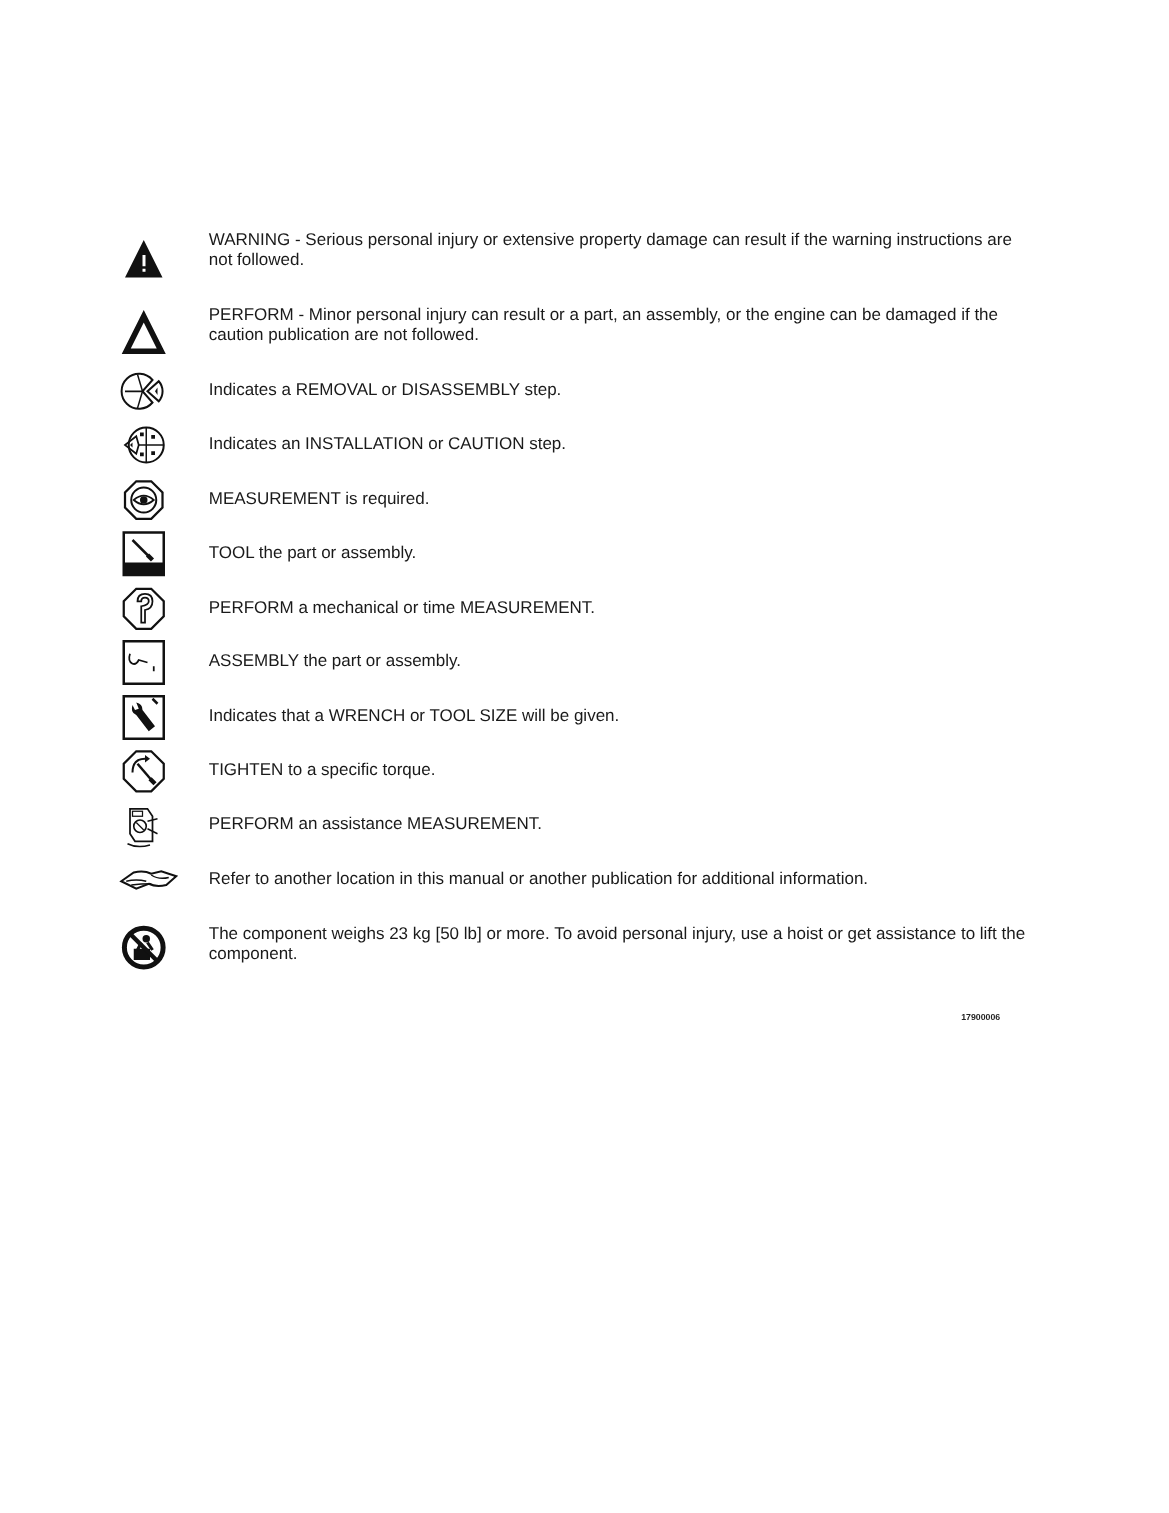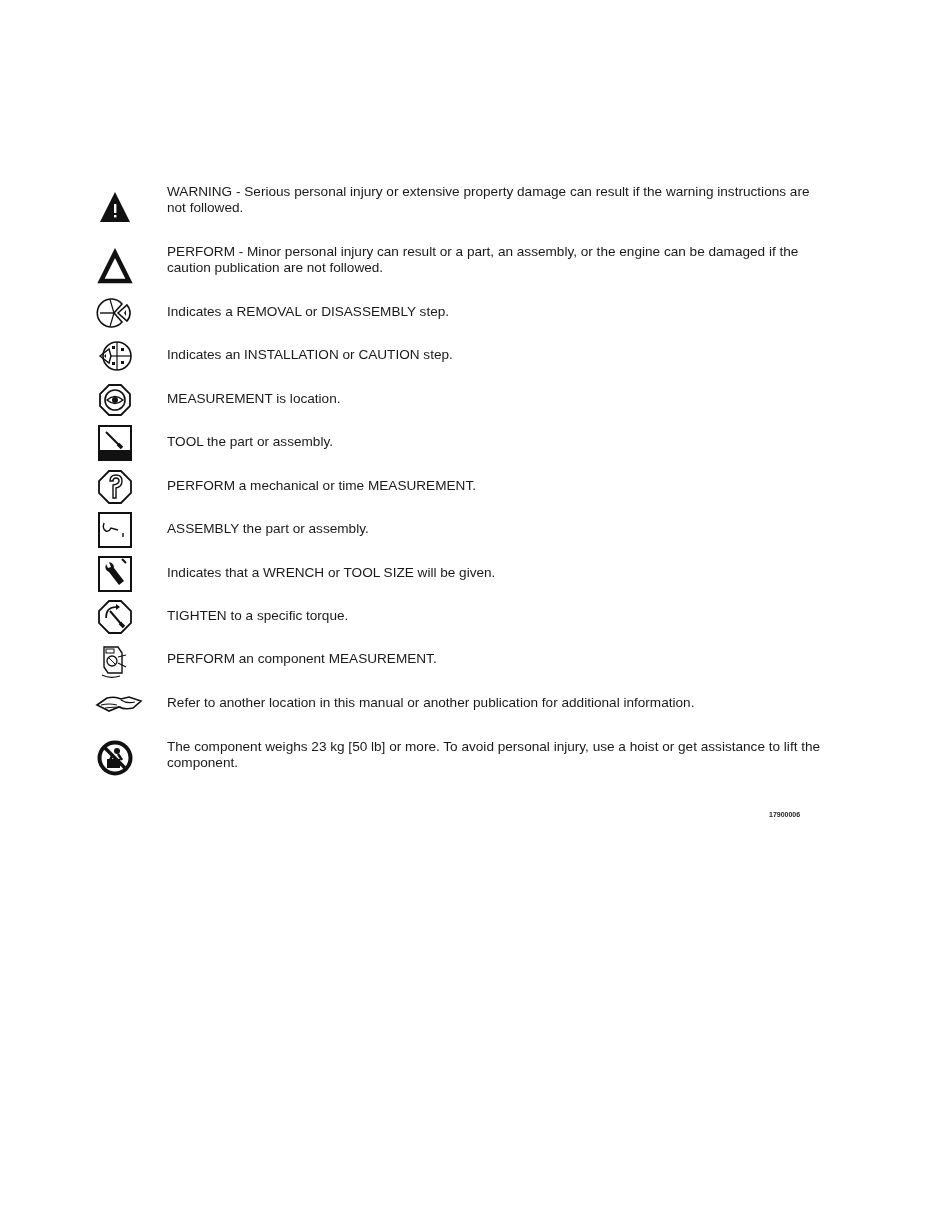--- a/index.html
+++ b/index.html
@@ -79,21 +79,21 @@
   <div class="row" style="top:391px">
     <div class="icon" style="top:-10px">
       <svg viewBox="0 0 38 38">
           <polygon points="13,4 25,4 34,13 34,25 25,34 13,34 4,25 4,13" fill="none" stroke="#111" stroke-width="1.8"></polygon>
           <circle cx="19" cy="19" r="10" fill="none" stroke="#111" stroke-width="1.6"></circle>
           <path d="M11,19 Q19,12 27,19 Q19,26 11,19 Z" fill="none" stroke="#111" stroke-width="1.4"></path>
           <circle cx="19" cy="19" r="3" fill="#111"></circle>
         </svg>
     </div>
     <div class="text">
-      <b>MEASUREMENT</b><span> is location.</span>
+      <b>MEASUREMENT</b><span> is required.</span>
     </div>
   </div>
 
   <div class="row" style="top:434px">
     <div class="icon" style="top:-10px">
       <svg viewBox="0 0 38 38">
           <rect x="3" y="2" width="32" height="34" fill="none" stroke="#111" stroke-width="2"></rect>
           <rect x="3" y="26" width="32" height="10" fill="#111"></rect>
           <line x1="10" y1="8" x2="24" y2="22" stroke="#111" stroke-width="2"></line>
           <line x1="22" y1="20" x2="26" y2="24" stroke="#111" stroke-width="3.5"></line>
@@ -162,21 +162,21 @@
       <svg viewBox="0 0 38 38">
           <path d="M8,4 L22,4 L26,10 L26,30 L12,30 L8,24 Z" fill="none" stroke="#111" stroke-width="1.4"></path>
           <circle cx="16" cy="18" r="5" fill="none" stroke="#111" stroke-width="1.3"></circle>
           <line x1="13" y1="15" x2="19" y2="21" stroke="#111" stroke-width="1"></line>
           <path d="M22,14 L30,12 M22,20 L30,24" stroke="#111" stroke-width="1.2"></path>
           <path d="M6,32 Q14,36 24,33" fill="none" stroke="#111" stroke-width="1.2"></path>
           <rect x="10" y="6" width="8" height="4" fill="none" stroke="#111" stroke-width="1"></rect>
         </svg>
     </div>
     <div class="text">
-      <b>PERFORM</b><span> an component </span><b>MEASUREMENT</b><span>.</span>
+      <b>PERFORM</b><span> an assistance </span><b>MEASUREMENT</b><span>.</span>
     </div>
   </div>
 
   <div class="row" style="top:695px">
     <div class="icon" style="top:-10px;width:48px;left:95px">
       <svg viewBox="0 0 48 38" style="width:48px">
           <path d="M2,20 L12,13 Q20,11 26,14 L34,12 L46,16 L38,23 Q30,25 24,22 L14,26 Z" fill="none" stroke="#111" stroke-width="1.6"></path>
           <path d="M6,20 Q14,18 22,20 M26,15 Q32,19 40,17" fill="none" stroke="#111" stroke-width="1.2"></path>
           <path d="M10,23 Q18,22 26,22" fill="none" stroke="#111" stroke-width="1.2"></path>
         </svg>

